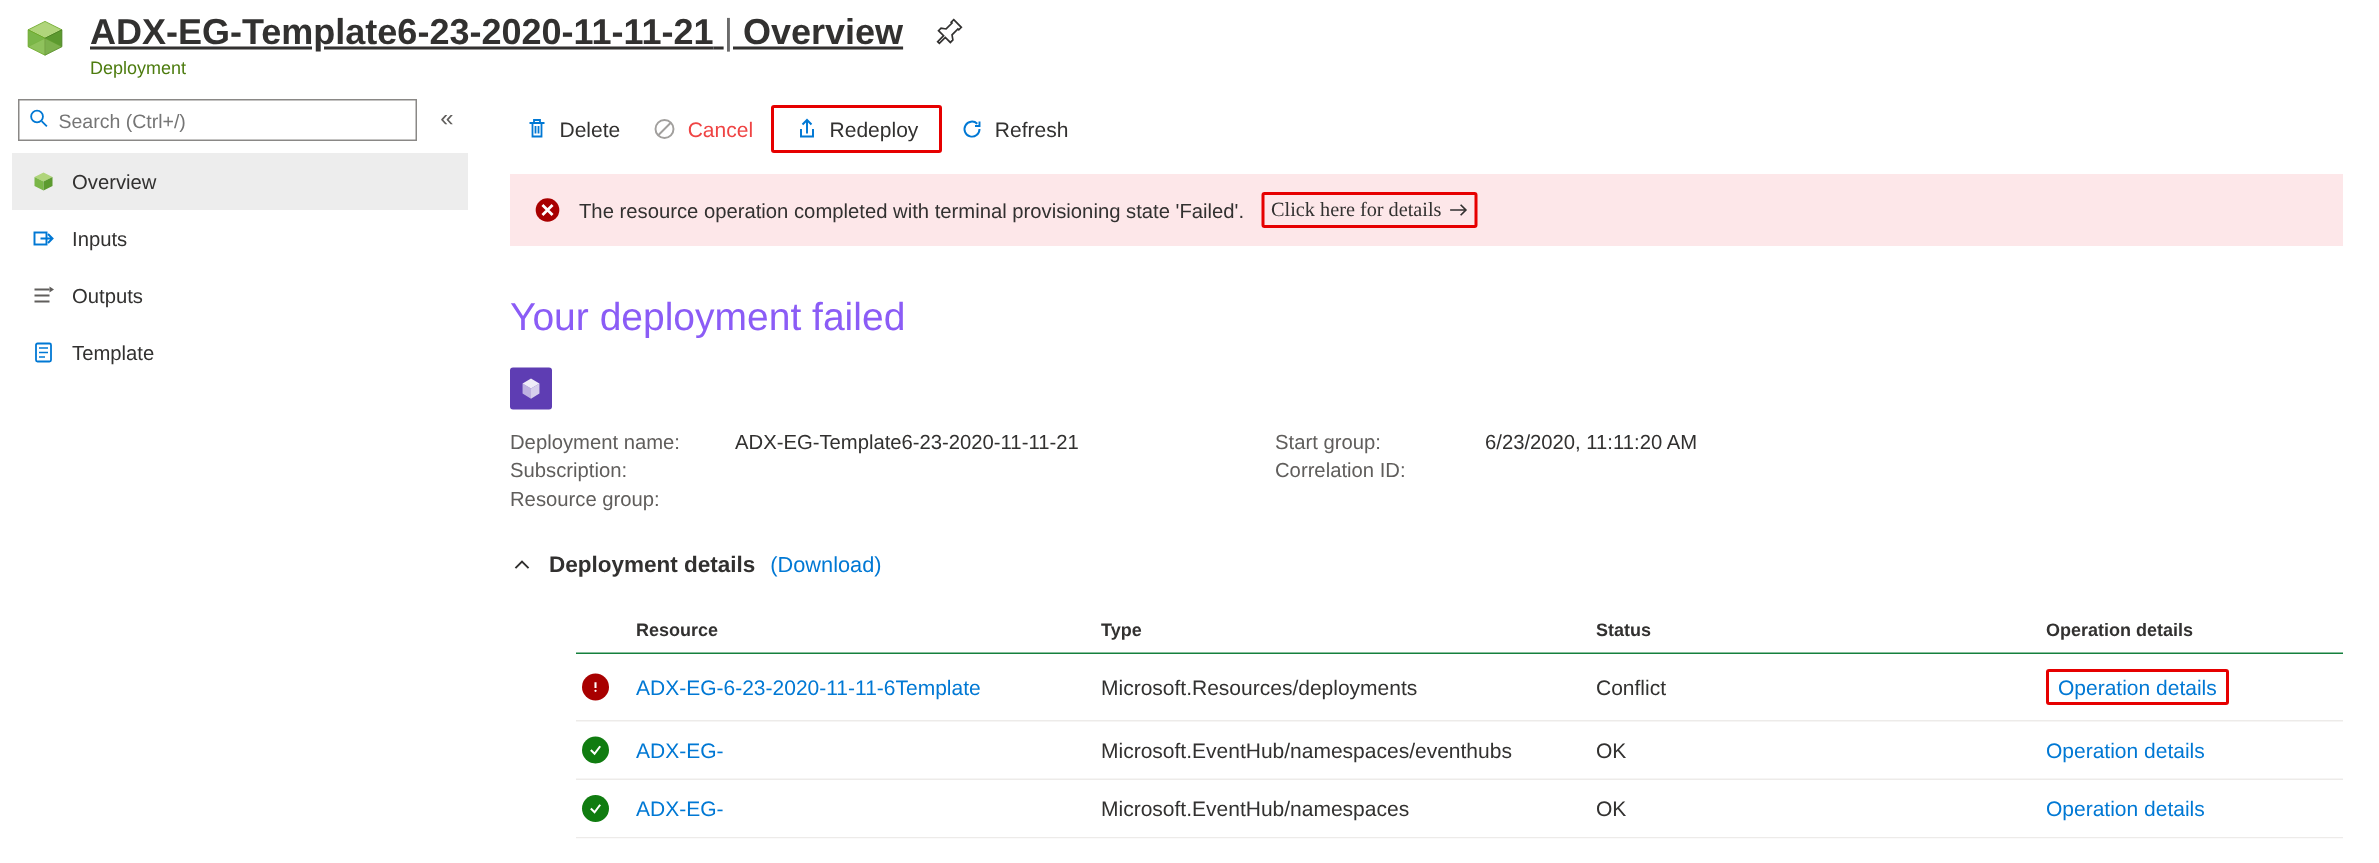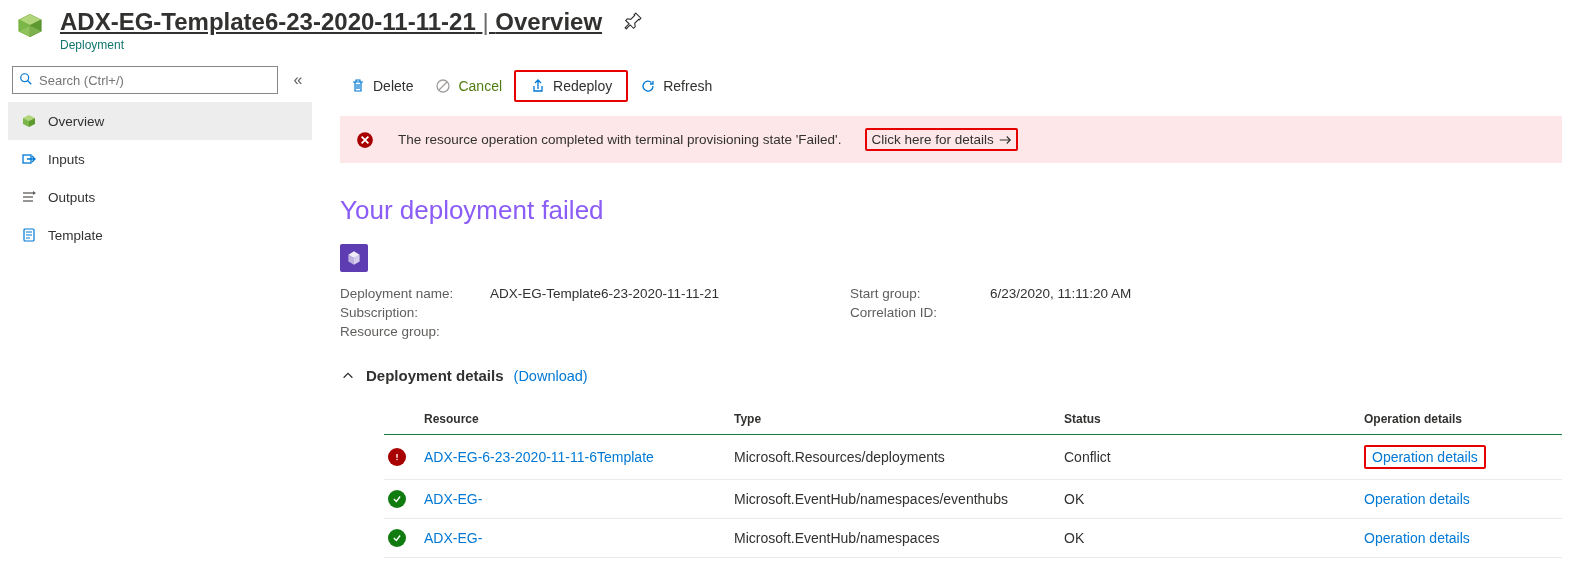--- a/index.html
+++ b/index.html
@@ -25,21 +25,21 @@
   .header-main { flex: 1; }
   .header-title-row { display: flex; align-items: center; gap: 22px; text-decoration: underline; }
   .header-title {
     font-size: 24px;
     font-weight: 600;
     color: #323130;
   }
   .header-title .divider { color: #6b6b6b; font-weight: 300; }
   .header-sub {
     font-size: 12px;
-    color: #0f766e;
+    color: #4d7c0f;
     margin-top: 2px;
   }
   .pin-icon { color: #323130; cursor: pointer; }
   .body-row { display: flex; }
   .sidebar {
     width: 312px;
     flex-shrink: 0;
     padding: 8px 0 0 8px;
   }
   .search-row {
@@ -95,46 +95,47 @@
   }
   .toolbar-btn {
     display: inline-flex;
     align-items: center;
     gap: 7px;
     padding: 4px 10px;
     font-size: 14px;
     color: #323130;
     cursor: pointer;
   }
-  .toolbar-btn.disabled { color: #4d7c0f; cursor: default; }
+  .toolbar-btn.disabled { color: #ef4444; cursor: default; }
   .tb-icon { width:16px; height:16px; display:inline-flex; align-items:center; justify-content:center; }
   .highlight-box {
     border: 2px solid #e60000;
     padding: 2px 4px;
     border-radius: 2px;
   }
   .error-bar {
     display: flex;
     align-items: center;
     background: #fde7e9;
     padding: 12px 16px;
     margin-top: 10px;
-    gap: 24px;
+    gap: 12px;
   }
   .error-icon {
     width: 18px; height:18px; flex-shrink:0;
   }
   .error-text { font-size: 13.5px; color:#323130; }
   .error-link {
     font-size: 13.5px;
     color: #323130;
     cursor: pointer;
     display: inline-flex;
     align-items: center;
     gap: 4px;
+    font-family: Liberation Serif, serif;
   }
   .heading1 {
     font-size: 26px;
     font-weight: 400;
     margin-top: 32px;
     color: #8b5cf6;
   }
   .meta-row {
     display: flex;
     align-items: flex-start;

